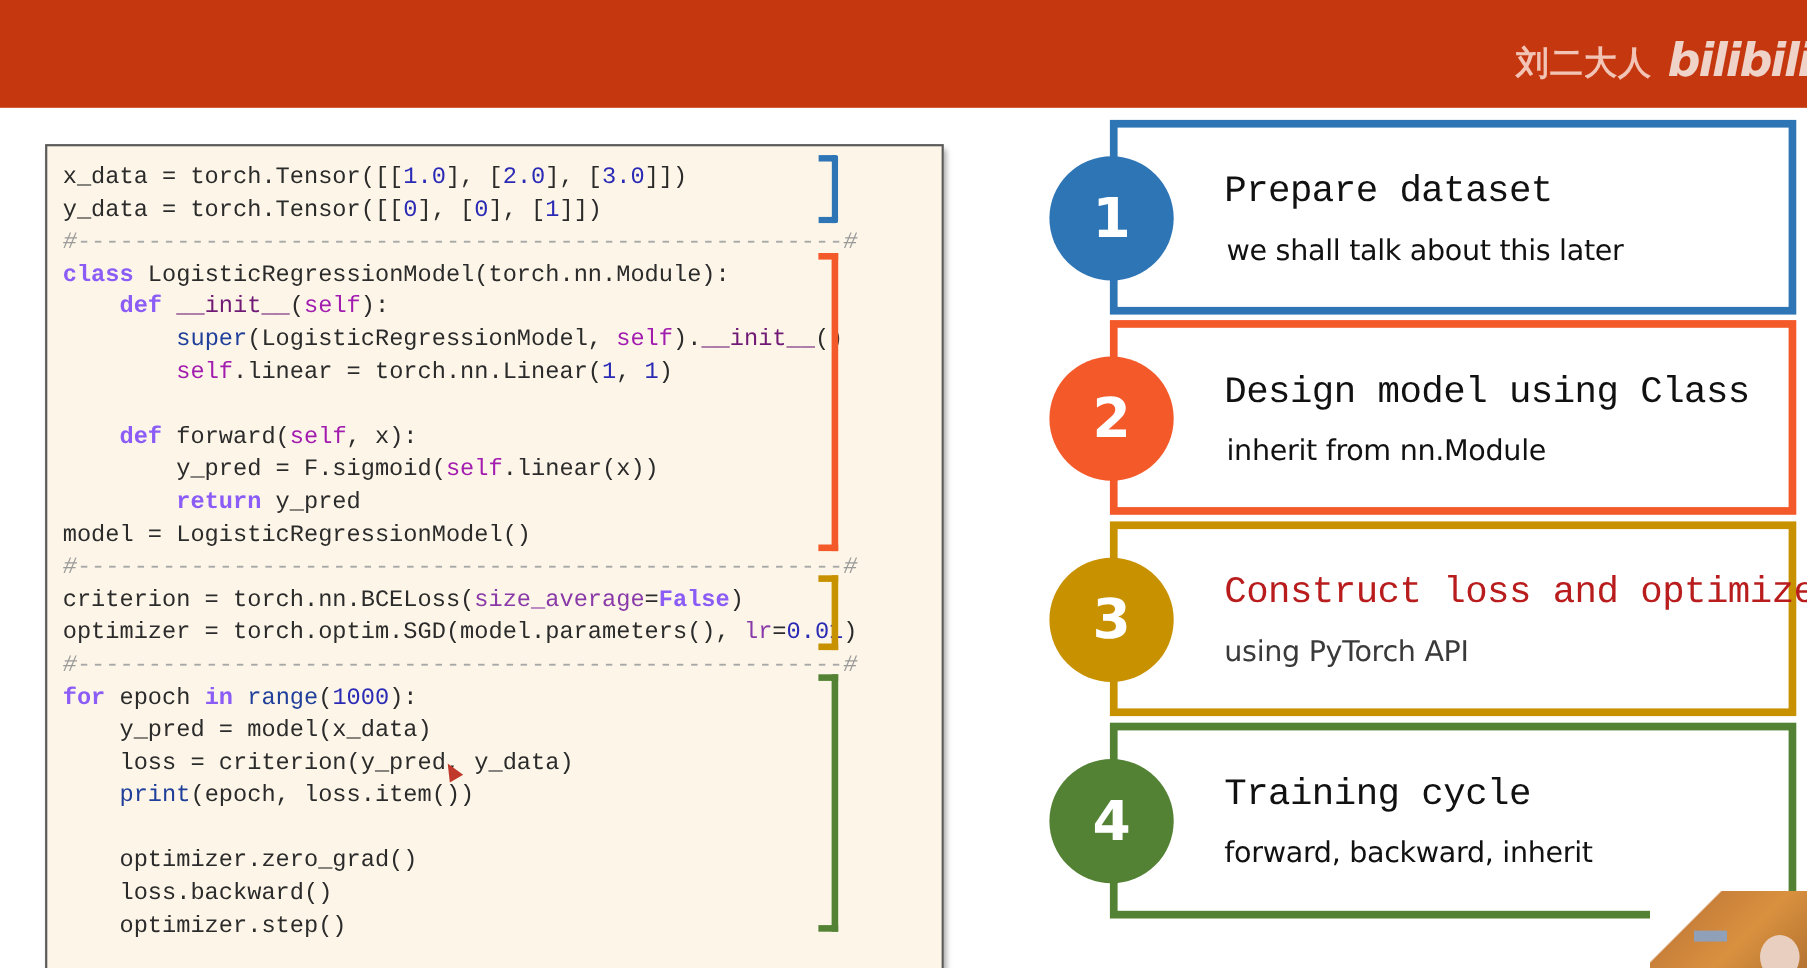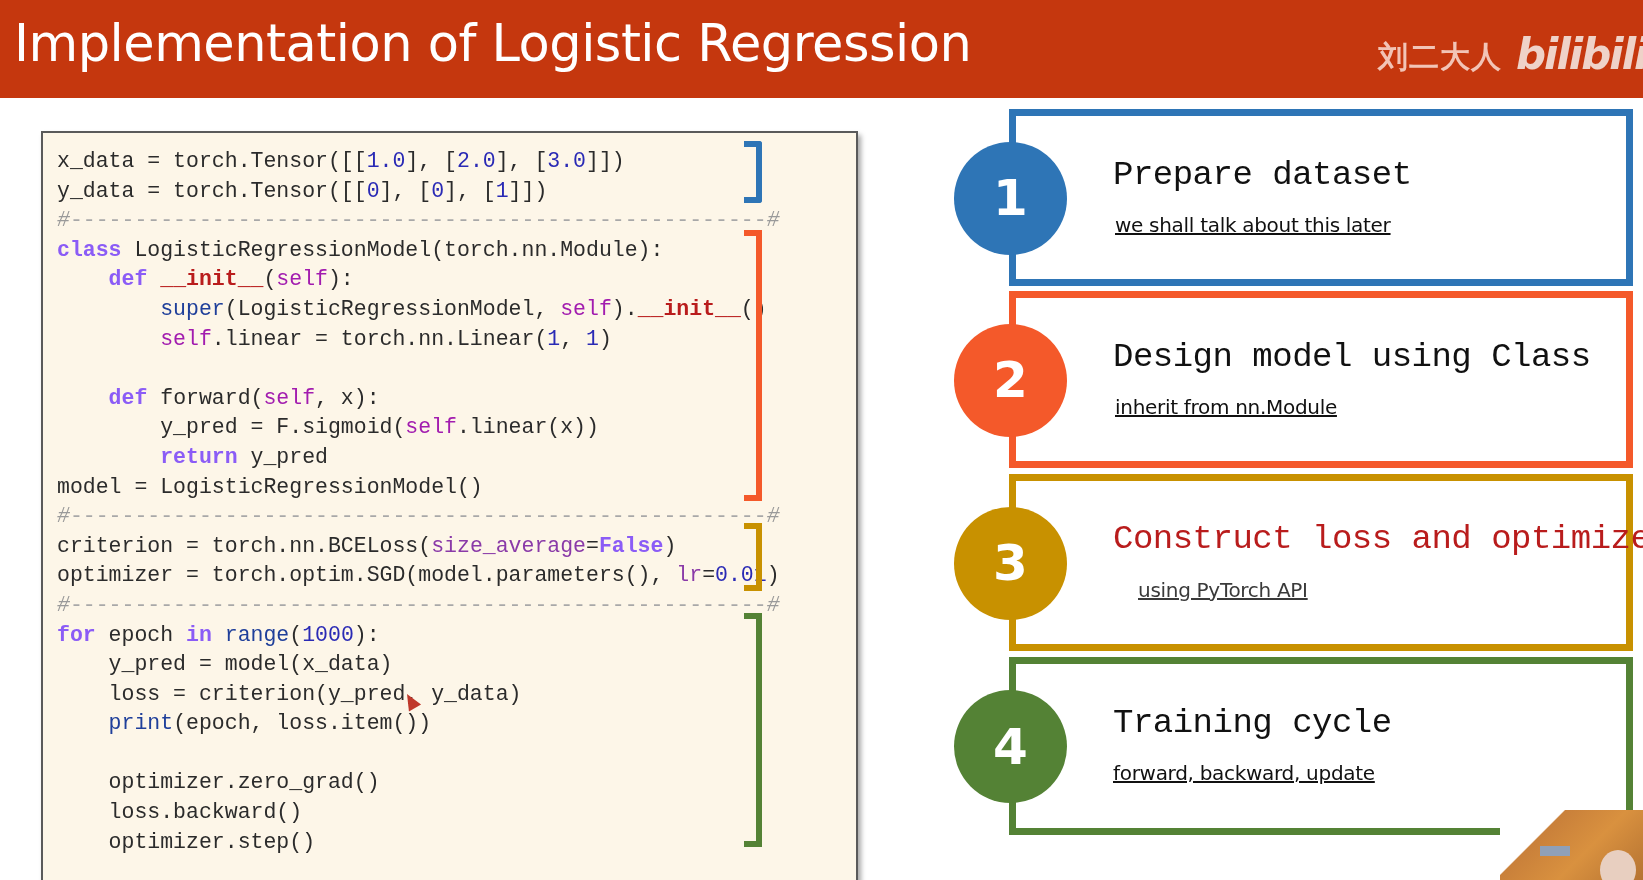--- a/index.html
+++ b/index.html
@@ -9,43 +9,42 @@
   .watermark { position:absolute; left:1378px; top:28px; color:#f2c4b6; font-size:30px; font-weight:bold; white-space:nowrap; font-family:"DejaVu Sans", sans-serif; }
   .wm-cn { letter-spacing:1px; }
   .wm-logo { font-size:42px; font-style:italic; margin-left:14px; color:#efd2c8; letter-spacing:-2px; position:relative; top:2px; }
 
   .code-box { position:absolute; left:41px; top:131px; width:817px; height:820px; background:#fdf6e8; border:2px solid #5a5a5a; box-shadow:3px 4px 5px rgba(0,0,0,0.35); box-sizing:border-box; }
   .code { position:absolute; left:14px; top:14px; margin:0; font-family:"Liberation Mono", monospace; font-size:21.5px; line-height:29.6px; color:#2b2b2b; white-space:pre; }
   .code .ln { display:block; height:29.6px; }
   .kw { color:#8b5cf6; font-weight:bold; }
   .num { color:#2a2ab5; }
   .slf { color:#a21caf; }
-  .dunder { color:#b91c1c;font-weight:bold; }
+  .dunder { color:#701a75; }
   .cm { color:#9a9a9a; font-style:italic; }
   .dash { color:#a8a8a8; }
   .bi { color:#1f3f9a; }
   .param { color:#8a3aa8; }
   .cursor { position:absolute; width:0; height:0; border-left:7px solid transparent; border-right:7px solid transparent; border-bottom:16px solid #c0392b; transform:rotate(-30deg); }
 
   .bracket { position:absolute; border:6px solid; border-left:none; box-sizing:border-box; width:18px; }
 
   .step { position:absolute; left:1009px; width:624px; box-sizing:border-box; border:7px solid; background:#ffffff; }
   .step-circle { position:absolute; left:954px; width:113px; height:113px; border-radius:50%; color:#fff; font-family:"DejaVu Sans", sans-serif; font-weight:bold; font-size:50px; display:flex; align-items:center; justify-content:center; }
   .step-title { position:absolute; left:1113px; font-family:Liberation Mono, monospace; font-size:34px; color:#111; white-space:nowrap; letter-spacing:-0.5px; }
-  .step-sub { position:absolute; left:1115px; font-family:"DejaVu Sans", sans-serif; font-size:20px; color:#111; white-space:nowrap; letter-spacing:-0.3px;text-decoration:underline; }
+  .step-sub { position:absolute; left:1115px; font-family:"DejaVu Sans", sans-serif; font-size:26px; color:#111; white-space:nowrap; letter-spacing:-0.3px; }
 
   .webcam { position:absolute; left:1500px; top:810px; width:143px; height:70px; background:linear-gradient(135deg, #ffffff 0%, #ffffff 30%, #c9803a 31%, #d9913f 60%, #b57332 100%); overflow:hidden; }
   .webcam .shelf { position:absolute; left:40px; top:36px; width:30px; height:10px; background:#8fa0b8; }
   .webcam .head { position:absolute; left:100px; top:40px; width:36px; height:40px; border-radius:50%; background:#e8cfc0; }
 </style>
 </head>
 <body>
 
 <div class="header">
-  <div class="title">Implementation of Logistic Regression</div>
   <div class="watermark">
     <span class="wm-cn">刘二大人</span><span class="wm-logo">bilibili</span>
   </div>
 </div>
 
 <div class="code-box">
   <pre class="code" id="code"><span class="ln">x_data = torch.Tensor([[<span class="num">1.0</span>], [<span class="num">2.0</span>], [<span class="num">3.0</span>]])</span><span class="ln">y_data = torch.Tensor([[<span class="num">0</span>], [<span class="num">0</span>], [<span class="num">1</span>]])</span><span class="ln"><span class="cm">#</span><span class="dash">------------------------------------------------------</span><span class="cm">#</span></span><span class="ln"><span class="kw">class</span> LogisticRegressionModel(torch.nn.Module):</span><span class="ln">    <span class="kw">def</span> <span class="dunder">__init__</span>(<span class="slf">self</span>):</span><span class="ln">        <span class="bi">super</span>(LogisticRegressionModel, <span class="slf">self</span>).<span class="dunder">__init__</span>()</span><span class="ln">        <span class="slf">self</span>.linear = torch.nn.Linear(<span class="num">1</span>, <span class="num">1</span>)</span><span class="ln">&nbsp;</span><span class="ln">    <span class="kw">def</span> forward(<span class="slf">self</span>, x):</span><span class="ln">        y_pred = F.sigmoid(<span class="slf">self</span>.linear(x))</span><span class="ln">        <span class="kw">return</span> y_pred</span><span class="ln">model = LogisticRegressionModel()</span><span class="ln"><span class="cm">#</span><span class="dash">------------------------------------------------------</span><span class="cm">#</span></span><span class="ln">criterion = torch.nn.BCELoss(<span class="param">size_average</span>=<span class="kw">False</span>)</span><span class="ln">optimizer = torch.optim.SGD(model.parameters(), <span class="param">lr</span>=<span class="num">0.01</span>)</span><span class="ln"><span class="cm">#</span><span class="dash">------------------------------------------------------</span><span class="cm">#</span></span><span class="ln"><span class="kw">for</span> epoch <span class="kw">in</span> <span class="bi">range</span>(<span class="num">1000</span>):</span><span class="ln">    y_pred = model(x_data)</span><span class="ln">    loss = criterion(y_pred, y_data)</span><span class="ln">    <span class="bi">print</span>(epoch, loss.item())</span><span class="ln">&nbsp;</span><span class="ln">    optimizer.zero_grad()</span><span class="ln">    loss.backward()</span><span class="ln">    optimizer.step()</span></pre>
 </div>
 
 <div class="bracket" style="left:744px; top:141px; height:62px; border-color:#2e75b6; border-radius:0 3px 3px 0;"></div>
@@ -60,23 +59,23 @@
     <div class="step-circle" style="background: rgb(46, 117, 182); top: 141.5px;">1</div>
     <div class="step-title" style="top: 156px;">Prepare dataset</div>
     <div class="step-sub" style="top: 213px;">we shall talk about this later</div>
     <div class="step" style="top: 291px; height: 177px; border-color: rgb(244, 89, 42);"></div>
     <div class="step-circle" style="background: rgb(244, 89, 42); top: 323.5px;">2</div>
     <div class="step-title" style="top: 338px;">Design model using Class</div>
     <div class="step-sub" style="top: 395px;">inherit from nn.Module</div>
     <div class="step" style="top: 474px; height: 177px; border-color: rgb(200, 145, 0);"></div>
     <div class="step-circle" style="background: rgb(200, 145, 0); top: 506.5px;">3</div>
     <div class="step-title" style="top: 520px; color: #b91c1c;">Construct loss and optimizer</div>
-    <div class="step-sub" style="top: 578px; left: 1113px; color: rgb(58, 58, 58); margin-left: 25px;">using PyTorch API</div>
+    <div class="step-sub" style="top: 578px; left: 1113px; color: rgb(58, 58, 58);">using PyTorch API</div>
     <div class="step" style="top: 657px; height: 178px; border-color: rgb(84, 130, 53);"></div>
     <div class="step-circle" style="background: rgb(84, 130, 53); top: 690px;">4</div>
     <div class="step-title" style="top: 704px;">Training cycle</div>
-    <div class="step-sub" style="top: 761px; left: 1113px;">forward, backward, update</div>
+    <div class="step-sub" style="top: 761px; left: 1113px;">forward, backward, inherit</div>
   </div>
 
 <div class="webcam">
   <div class="shelf"></div>
   <div class="head"></div>
 </div>
 
 </body></html>

